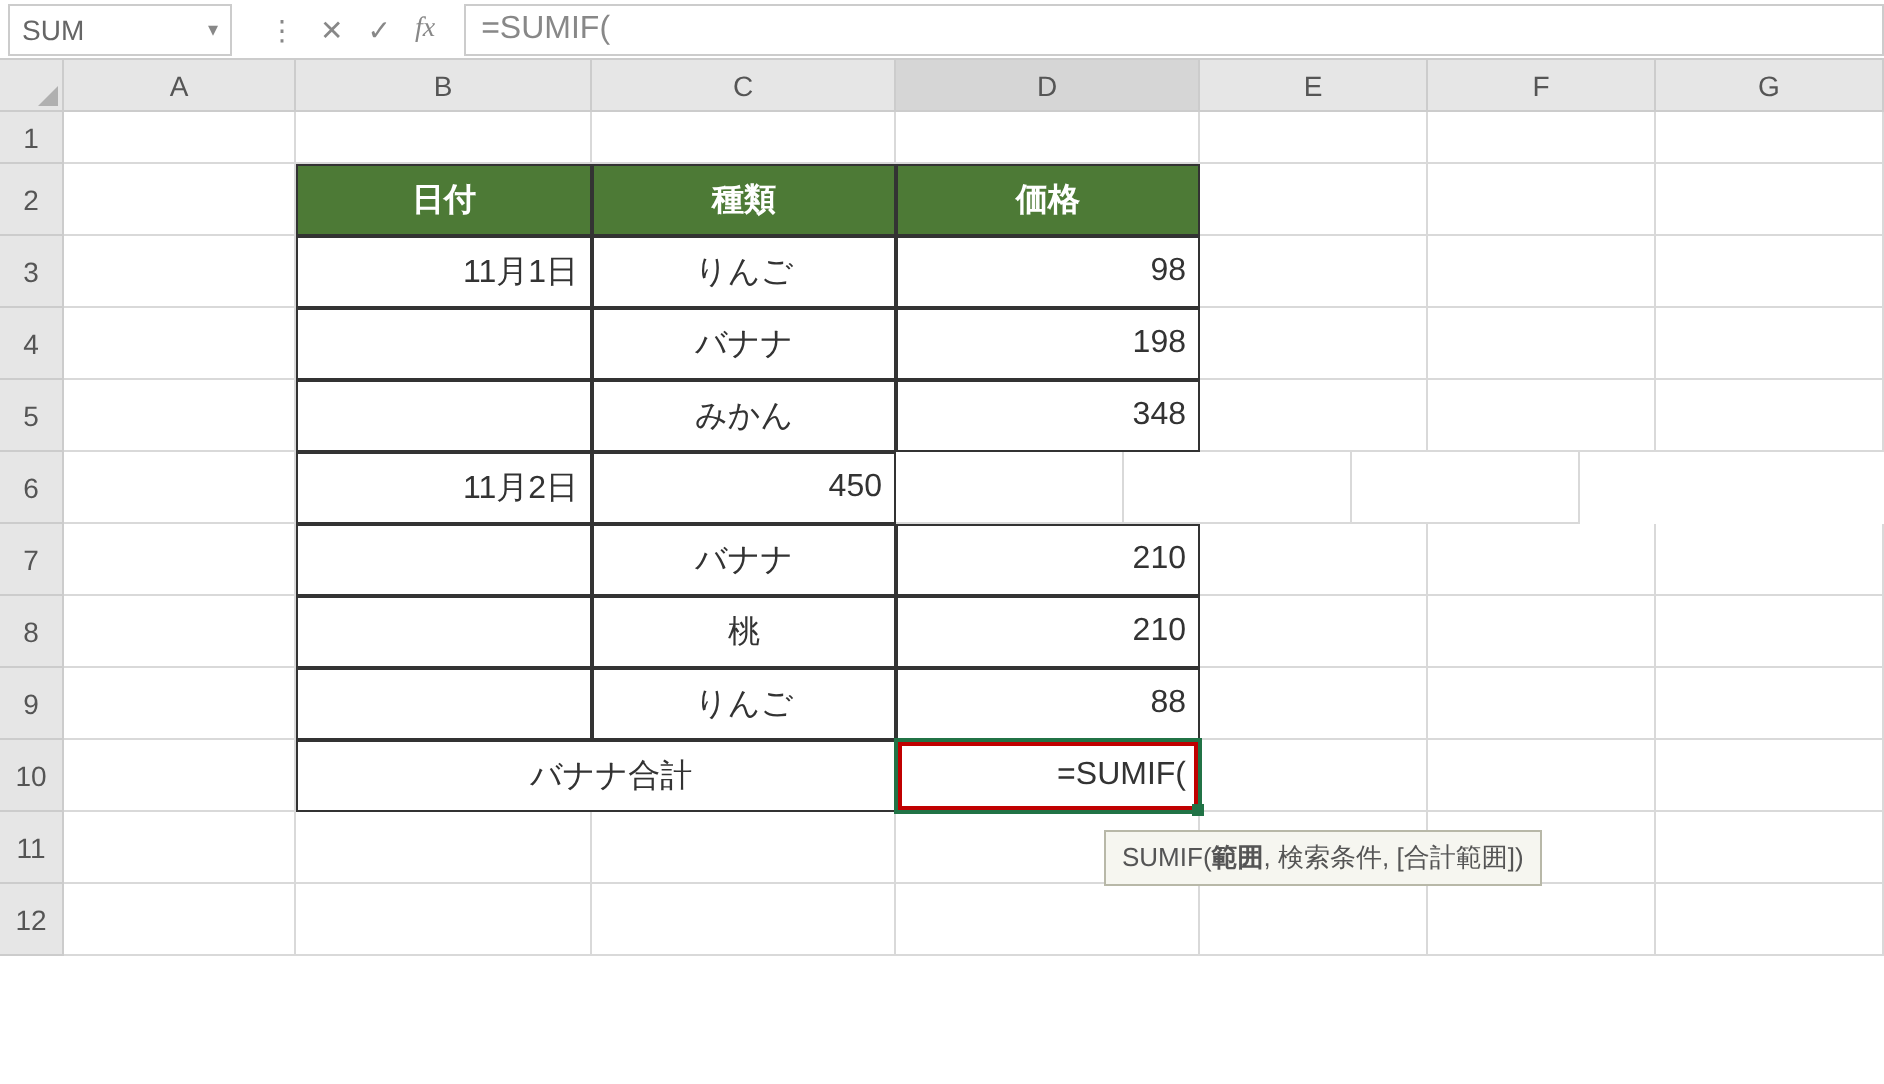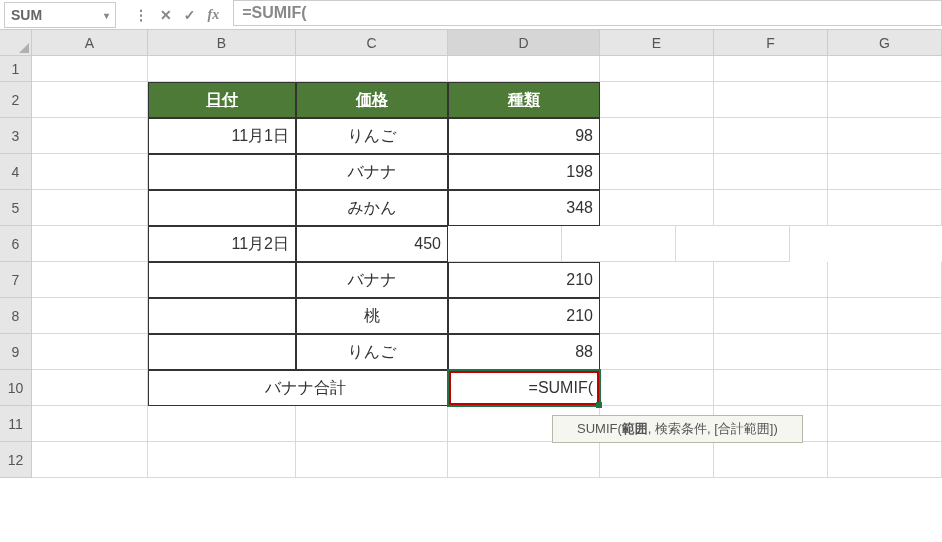--- a/index.html
+++ b/index.html
@@ -1,18 +1,18 @@
 <!DOCTYPE html>
 <html><head>
 <meta charset="utf-8">
 <style>
 * { margin: 0; padding: 0; box-sizing: border-box; }
 body { font-family: "Yu Gothic", "Meiryo", sans-serif; font-size: 14px; background: #fff; color: #333; width: 942px; height: 542px; overflow: hidden; }
 
-.formula-bar { display: flex; height: 30px; border-bottom: 1px solid #ccc; font-weight: bold; }
+.formula-bar { display: flex; align-items: center; height: 30px; border-bottom: 1px solid #ccc; }
 .name-box { width: 112px; height: 26px; border: 1px solid #ccc; margin: 2px 4px; display: flex; align-items: center; justify-content: space-between; padding: 0 6px; background: #fff; }
 .name-box-text { color: #666; font-size: 14px; }
 .name-box-arrow { color: #888; font-size: 10px; }
 .fb-icons { display: flex; align-items: center; gap: 12px; padding: 0 14px; color: #888; }
 .fb-icons span { font-size: 14px; }
 .fx-icon { font-style: italic; font-family: "Times New Roman", serif; font-size: 15px; }
 .formula-input { flex: 1; height: 26px; border: 1px solid #ccc; display: flex; align-items: center; padding: 0 8px; color: #888; font-size: 16px; }
 
 .grid { position: relative; }
 .headers { display: flex; position: sticky; top: 0; }
@@ -33,36 +33,36 @@
 .cell { border-right: 1px solid #d9d9d9; border-bottom: 1px solid #d9d9d9; display: flex; align-items: center; padding: 0 6px; font-size: 16px; color: #333; background: #fff; }
 
 
 .rh { width: 32px; }
 
 
 .h-short { height: 26px; } 
 .h-tall { height: 36px; }
 
 
-.th-cell { background: #4d7a36; color: #fff; font-weight: bold; justify-content: center; border: 1px solid #333; text-decoration: underline; }
+.th-cell { background: #4d7a36; color: #fff; font-weight: bold; justify-content: center; border: 1px solid #333; }
 
 .bd { border: 1px solid #333; background: #fff; }
 
 .right { justify-content: flex-end; }
 .center { justify-content: center; }
 
 
 .active-cell { outline: 2px solid #217346; outline-offset: -1px; position: relative; box-shadow: inset 0 0 0 2px #c00000; }
 .active-cell::after { content:""; position:absolute; right:-3px; bottom:-3px; width:6px; height:6px; background:#217346; }
 
 
 .merged-bc { width: 300px; padding-left: 21px; }
 
 
-.tooltip { position: absolute; left: 552px; top: 385px; background: #f6f6f0; border: 1px solid #b8b8a8; padding: 4px 24px; font-size: 13px; color: #555; white-space: nowrap; z-index: 10; }
+.tooltip { position: absolute; left: 552px; top: 385px; background: #f6f6f0; border: 1px solid #b8b8a8; padding: 4px 8px; font-size: 13px; color: #555; white-space: nowrap; z-index: 10; }
 .tooltip b { font-weight: bold; }
 
 .col-header.col-D { background: #d6d6d6; }
 .row-header.active-rh { background: #e5e5e5; }
 </style>
 </head>
 <body>
 
 <div class="formula-bar">
   <div class="name-box">
@@ -103,22 +103,22 @@
       <div class="cell col-D h-short"></div>
       <div class="cell col-E h-short"></div>
       <div class="cell col-F h-short"></div>
       <div class="cell col-G h-short"></div>
     </div>
 
     <div class="row">
       <div class="row-header rh h-tall">2</div>
       <div class="cell col-A h-tall"></div>
       <div class="cell th-cell col-B h-tall">日付</div>
+      <div class="cell th-cell col-C h-tall">種類</div>
       <div class="cell th-cell col-D h-tall">価格</div>
-      <div class="cell th-cell col-C h-tall">種類</div>
       <div class="cell col-E h-tall"></div>
       <div class="cell col-F h-tall"></div>
       <div class="cell col-G h-tall"></div>
     </div>
 
     <div class="row">
       <div class="row-header rh h-tall">3</div>
       <div class="cell col-A h-tall"></div>
       <div class="cell bd col-B h-tall right">11月1日</div>
       <div class="cell bd col-C h-tall center">りんご</div>

